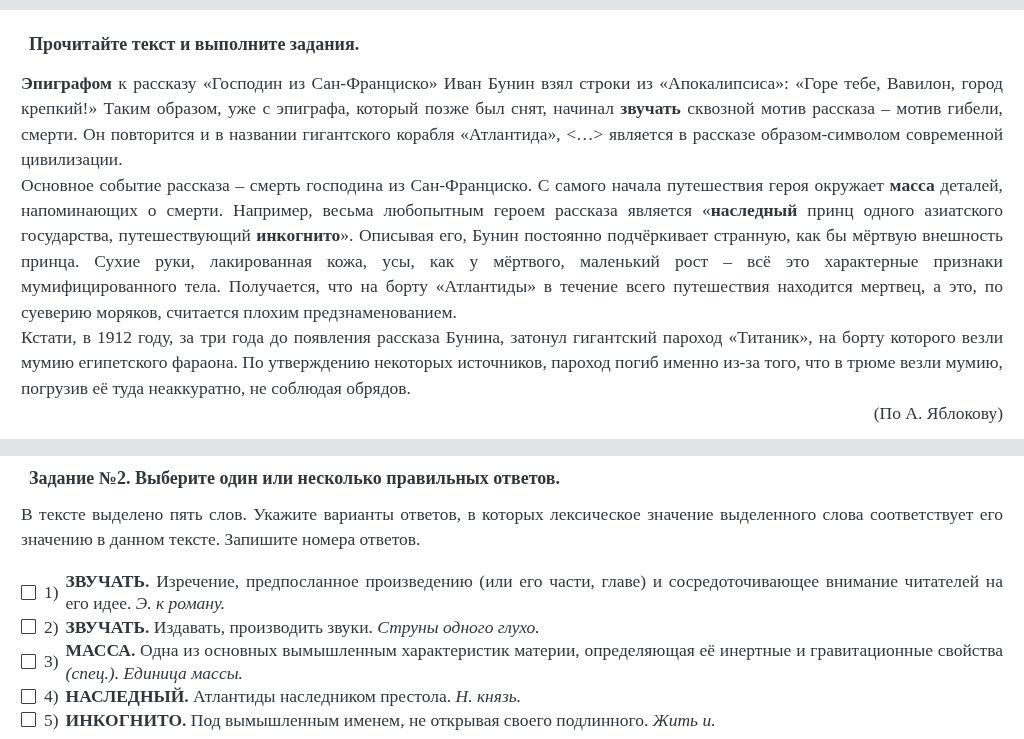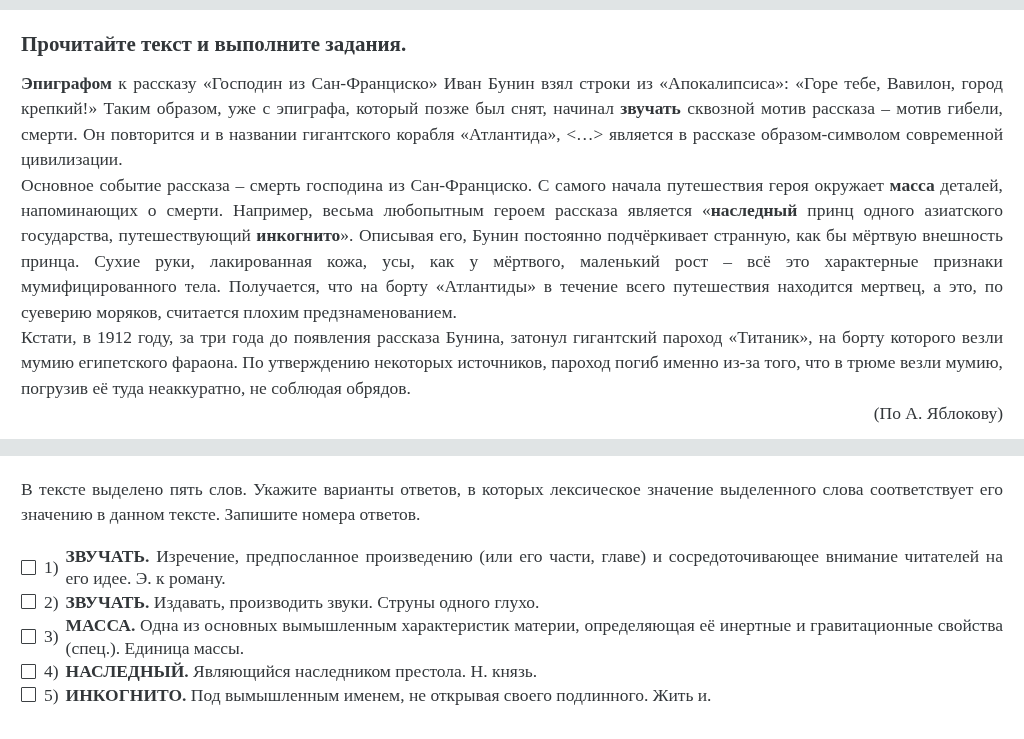--- a/index.html
+++ b/index.html
@@ -20,23 +20,24 @@
     background: #e0e4e5;
   }
   .section-divider {
     height: 17px;
     width: 100%;
     background: #e0e4e5;
     margin-top: 12px;
   }
   .reading-section { padding: 22px 21px 0 21px; }
   .section-heading {
-    font-size: 21px;
+    font-size: 18px;
     font-weight: bold;
     line-height: 25px;
+    margin-left: 8px;
   }
   .reading-section .section-heading { margin-bottom: 14px; }
   .reading-text p {
     line-height: 25.4px;
     text-align: justify;
   }
   .reading-text p.no-justify { text-align: right; margin-left: 8px; }
   .bu { font-weight: bold; }
   .task-section { padding: 10px 21px 0 21px; }
   .task-description {
@@ -66,21 +67,21 @@
     margin-right: 8px;
     cursor: pointer;
   }
   .opt-num { line-height: 22.5px; }
   .opt-text {
     flex: 1 1 auto;
     line-height: 22.5px;
     text-align: justify;
   }
   .term { font-weight: bold; }
-  .example { }
+  .example { font-style: italic; }
 </style>
 </head>
 <body>
 
 <div class="page">
 
   <div class="top-bar"></div>
 
   <div class="reading-section">
     <div class="section-heading">Прочитайте текст и выполните задания.</div>
@@ -88,20 +89,21 @@
       <p><span class="bu">Эпиграфом</span><span> к рассказу «Господин из Сан-Франциско» Иван Бунин взял строки из «Апокалипсиса»: «Горе тебе, Вавилон, город крепкий!» Таким образом, уже с эпиграфа, который позже был снят, начинал </span><span class="bu">звучать</span><span> сквозной мотив рассказа – мотив гибели, смерти. Он повторится и в названии гигантского корабля «Атлантида», &lt;…&gt; является в рассказе образом-символом современной цивилизации.</span></p>
       <p><span>Основное событие рассказа – смерть господина из Сан-Франциско. С самого начала путешествия героя окружает </span><span class="bu">масса</span><span> деталей, напоминающих о смерти. Например, весьма любопытным героем рассказа является «</span><span class="bu">наследный</span><span> принц одного азиатского государства, путешествующий </span><span class="bu">инкогнито</span><span>». Описывая его, Бунин постоянно подчёркивает странную, как бы мёртвую внешность принца. Сухие руки, лакированная кожа, усы, как у мёртвого, маленький рост – всё это характерные признаки мумифицированного тела. Получается, что на борту «Атлантиды» в течение всего путешествия находится мертвец, а это, по суеверию моряков, считается плохим предзнаменованием.</span></p>
       <p><span>Кстати, в 1912 году, за три года до появления рассказа Бунина, затонул гигантский пароход «Титаник», на борту которого везли мумию египетского фараона. По утверждению некоторых источников, пароход погиб именно из-за того, что в трюме везли мумию, погрузив её туда неаккуратно, не соблюдая обрядов.</span></p>
       <p class="no-justify"><span>(По А. Яблокову)</span></p>
     </div>
   </div>
 
   <div class="section-divider"></div>
 
   <div class="task-section">
+    <div class="section-heading">Задание №2. Выберите один или несколько правильных ответов.</div>
     <p class="task-description">В тексте выделено пять слов. Укажите варианты ответов, в которых лексическое значение выделенного слова соответствует его значению в данном тексте. Запишите номера ответов.</p>
 
     <div class="options">
 
       <div class="option-row">
         <span class="opt-ctl">
           <span class="checkbox"></span>
           <span class="opt-num">1)</span>
         </span>
         <span class="opt-text">
@@ -135,21 +137,21 @@
         </span>
       </div>
 
       <div class="option-row">
         <span class="opt-ctl">
           <span class="checkbox"></span>
           <span class="opt-num">4)</span>
         </span>
         <span class="opt-text">
           <span class="term">НАСЛЕДНЫЙ.</span>
-          <span>Являющийся наследником престола.</span>
+          <span>Атлантиды наследником престола.</span>
           <span class="example">Н. князь.</span>
         </span>
       </div>
 
       <div class="option-row">
         <span class="opt-ctl">
           <span class="checkbox"></span>
           <span class="opt-num">5)</span>
         </span>
         <span class="opt-text">

